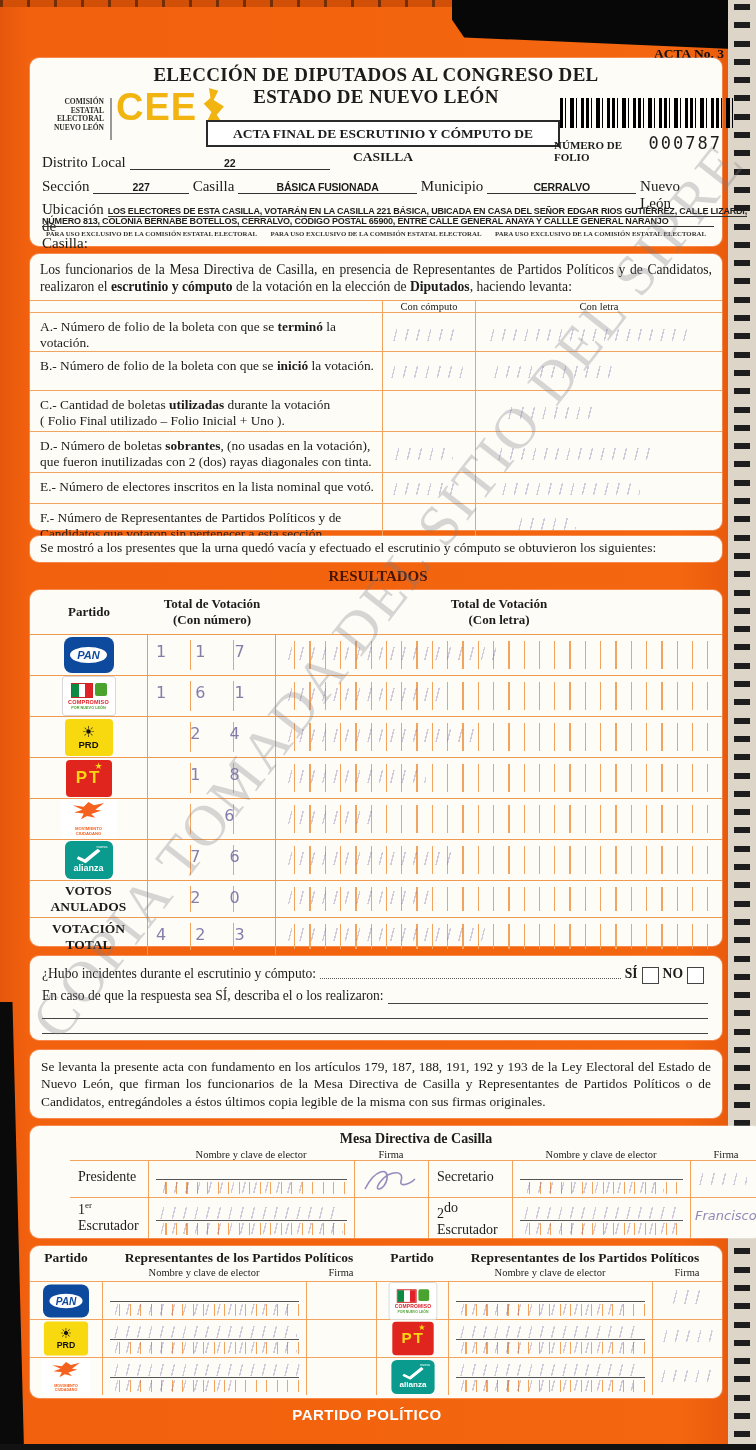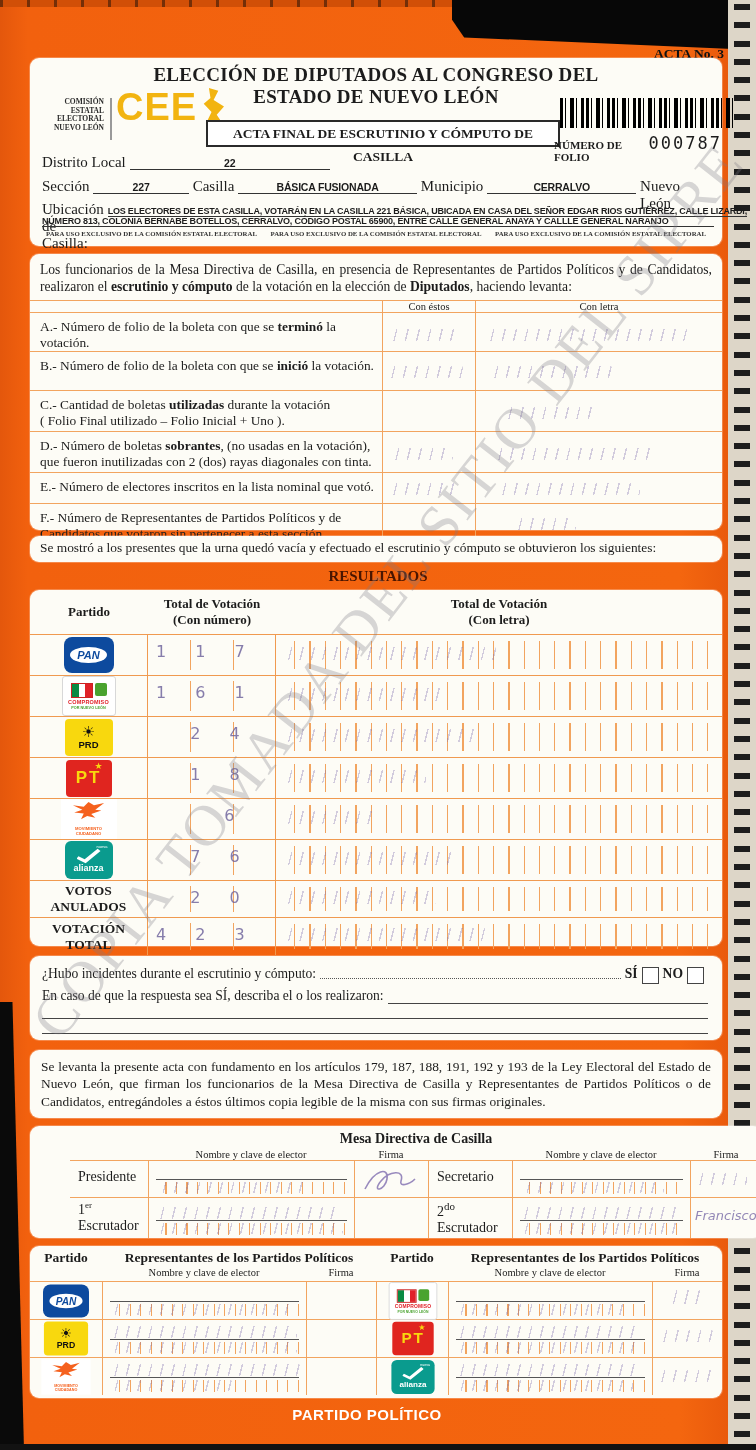--- a/index.html
+++ b/index.html
@@ -185,21 +185,21 @@
       <span>PARA USO EXCLUSIVO DE LA COMISIÓN ESTATAL ELECTORAL</span>
       <span>PARA USO EXCLUSIVO DE LA COMISIÓN ESTATAL ELECTORAL</span>
       <span>PARA USO EXCLUSIVO DE LA COMISIÓN ESTATAL ELECTORAL</span>
     </div>
   </div>
 
   <div class="card" style="left:30px;top:254px;width:692px;height:276px;">
     <div class="intro-p"><span>Los funcionarios de la Mesa Directiva de Casilla, en presencia de Representantes de Partidos Políticos  y de Candidatos, realizaron el </span><span class="b">escrutinio y cómputo</span><span> de la votación en la elección de </span><span class="b">Diputados</span><span>, haciendo levanta:</span></div>
     <div class="af-head">
       <div class="sp"></div>
-      <div class="cn">Con éstos</div>
+      <div class="cn">Con cómputo</div>
       <div class="cl">Con letra</div>
     </div>
 
     <div class="afrow" style="height:38px;">
       <div class="lbl"><span>A.- Número de folio de la boleta con que se </span><span class="b">terminó</span><span> la votación.</span></div>
       <div class="num">
           <div class="scrib" style="position:absolute;left:8px;top:16px;width:70px;height:12px;"></div>
         </div>
       <div class="let">
           <div class="scrib" style="position:absolute;left:12px;top:16px;width:200px;height:12px;"></div>
@@ -448,21 +448,21 @@
       <div class="rolec" style="width:78px;padding-top:2px;"><span>1</span><sup style="font-size:9px;">er</sup><br><span>Escrutador</span></div>
       <div class="namec" style="width:206px;">
           <div class="wline">
             <div class="scrib" style="position:absolute;left:2px;top:2px;width:180px;height:12px;"></div>
           </div>
           <div class="tickrow">
             <div class="scrib" style="position:absolute;left:2px;top:0;width:185px;height:11px;"></div>
           </div>
         </div>
       <div class="firmac" style="width:74px;"></div>
-      <div class="rolec" style="width:84px;border-left:1.4px solid #f2a45f;padding-top:2px;"><span>2</span><sup style="font-size:11px;">do</sup><br><span>Escrutador</span></div>
+      <div class="rolec" style="width:84px;border-left:1.4px solid #f2a45f;padding-top:2px;"><span>2</span><sup style="font-size:14px;">do</sup><br><span>Escrutador</span></div>
       <div class="namec" style="width:178px;">
           <div class="wline">
             <div class="scrib" style="position:absolute;left:2px;top:2px;width:160px;height:12px;"></div>
           </div>
           <div class="tickrow">
             <div class="scrib" style="position:absolute;left:2px;top:0;width:160px;height:11px;"></div>
           </div>
         </div>
       <div class="firmac" style="flex:1;">
         <div class="hw" style="position:absolute;left:4px;top:10px;font-size:13px;font-style:italic;">Francisco</div>

